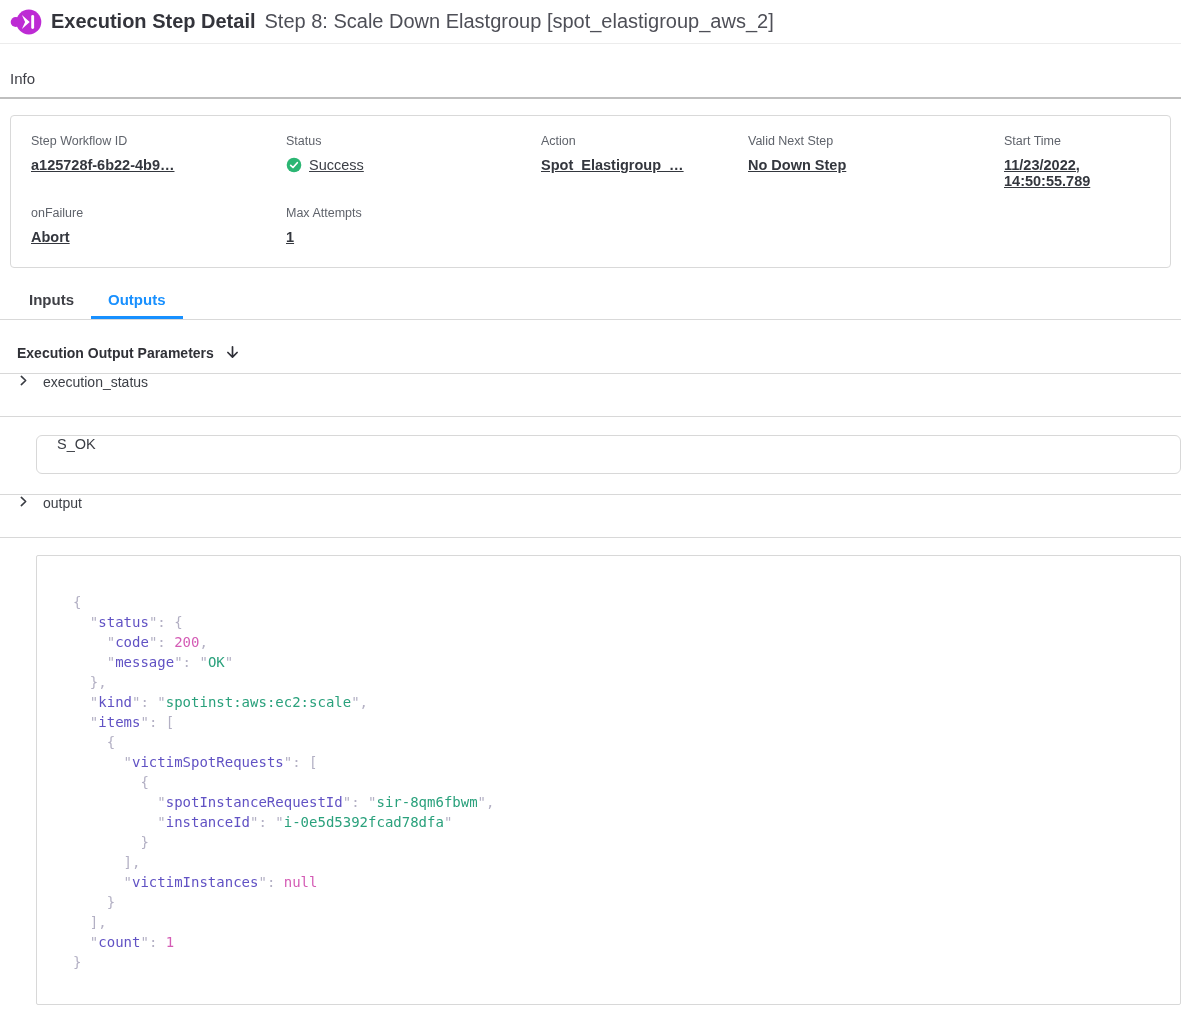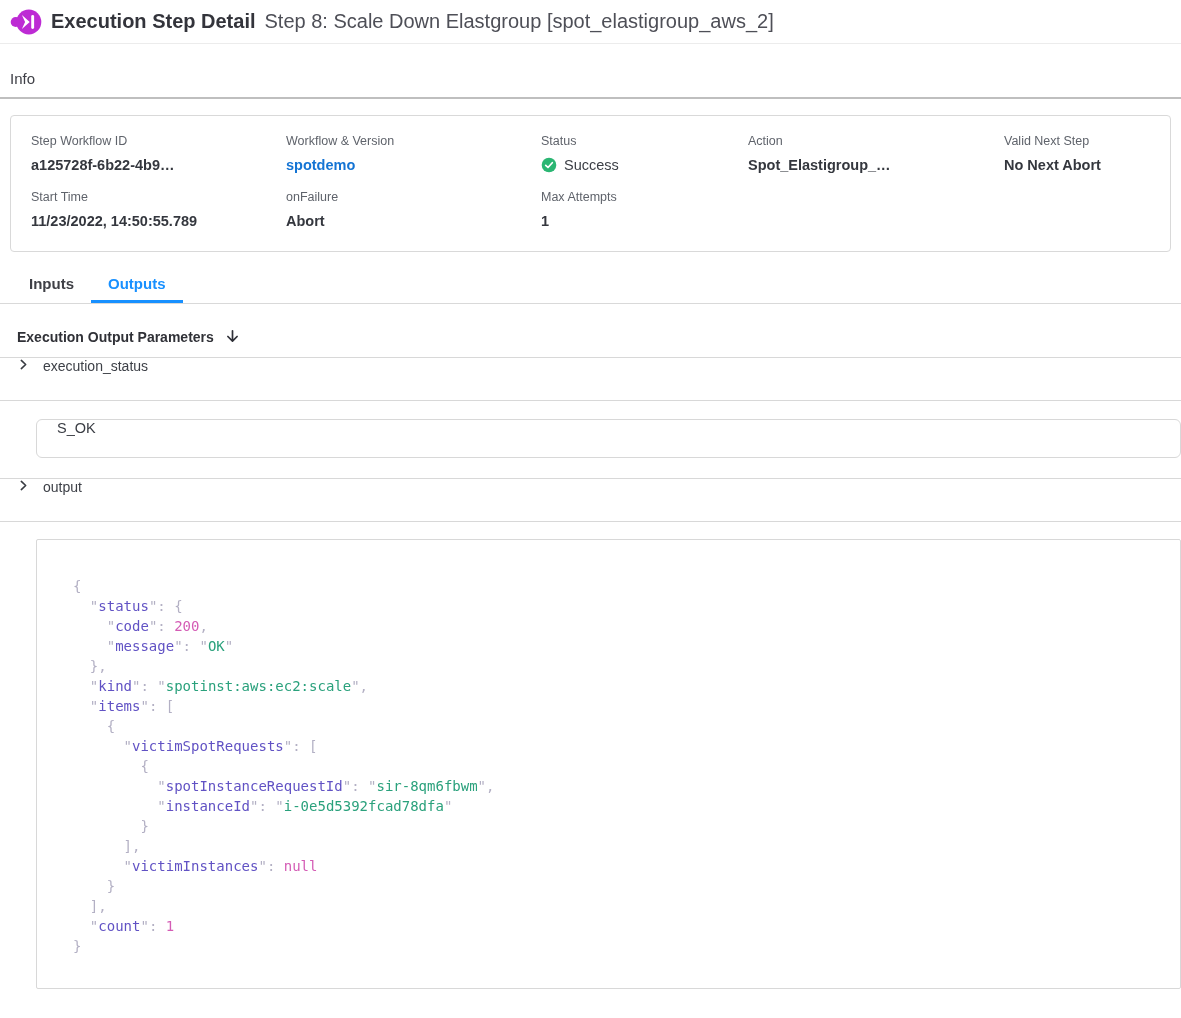--- a/index.html
+++ b/index.html
@@ -15,21 +15,21 @@
 
   
   .info-head { padding:26px 10px 10px 10px; font-size:15px; font-weight:500; color:#3f4047; }
   .divider-thick { height:0; border-bottom:2px solid #bfbfbf; margin:0; }
   .divider { height:0; border-bottom:1px solid #d8d8d8; }
 
   .card { margin:16px 10px 0 10px; border:1px solid #d9d9d9; border-radius:4px;
     padding:18px 20px 22px 20px; }
   .grid { display:grid; grid-template-columns:255px 255px 207px 256px 1fr; row-gap:17px; }
   .field-label { font-size:12.5px; color:#5f636b; margin-bottom:9px; }
-  .field-value { font-size:14.5px; font-weight:700; color:#34373e; }
+  .field-value { font-size:14.5px; font-weight:700; color:#34373e;text-decoration:underline; }
   .field-value.link { color:#1474d4; font-weight:700; cursor:pointer; }
   .status-wrap { display:flex; align-items:center; gap:7px; }
   .check-icon { width:16px; height:16px; display:inline-flex; }
 
   
   .tabs { margin-top:15px; display:flex; padding-left:12px; border-bottom:1px solid #d9d9d9; }
   .tab { padding:8px 17px 11px 17px; font-size:15px; font-weight:700; color:#3f4046; cursor:pointer; }
   .tab.active { color:#1890ff; box-shadow:inset 0 -3px 0 #1890ff; }
 
   
@@ -79,24 +79,20 @@
 <div class="divider-thick"></div>
 
 <div class="card">
   <div class="grid">
 
     <div>
       <div class="field-label">Step Workflow ID</div>
       <div class="field-value">a125728f-6b22-4b9…</div>
     </div>
 
-    <div>
-      <div class="field-label">Workflow &amp; Version</div>
-      <div class="field-value link">spotdemo</div>
-    </div>
 
     <div>
       <div class="field-label">Status</div>
       <div class="status-wrap">
         <span class="check-icon">
           <svg width="16" height="16" viewBox="0 0 16 16">
             <circle cx="8" cy="8" r="7.3" fill="#2bb673"></circle>
             <path d="M4.7 8.3 L7 10.5 L11.3 5.7" stroke="#ffffff" stroke-width="1.7" fill="none" stroke-linecap="round" stroke-linejoin="round"></path>
           </svg>
         </span>
@@ -104,21 +100,21 @@
       </div>
     </div>
 
     <div>
       <div class="field-label">Action</div>
       <div class="field-value">Spot_Elastigroup_…</div>
     </div>
 
     <div>
       <div class="field-label">Valid Next Step</div>
-      <div class="field-value">No Next Abort</div>
+      <div class="field-value">No Down Step</div>
     </div>
 
     <div>
       <div class="field-label">Start Time</div>
       <div class="field-value">11/23/2022, 14:50:55.789</div>
     </div>
 
 
     <div>
       <div class="field-label">onFailure</div>

